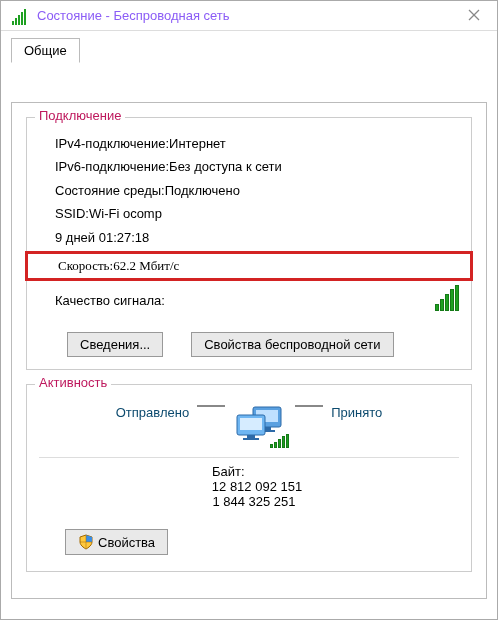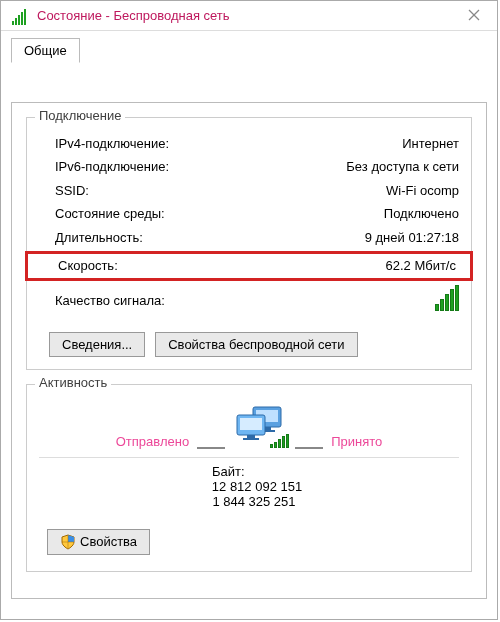--- a/index.html
+++ b/index.html
@@ -29,21 +29,21 @@
   .titlebar .icon-slot {
     width: 20px;
     height: 20px;
     margin-left: 8px;
     display: inline-flex;
     align-items: flex-end;
     justify-content: center;
   }
   .titlebar .title-text {
     margin-left: 8px;
-    color: #be185d;
+    color: #8b5cf6;
     font-size: 13px;
   }
   .close-btn {
     margin-left: auto;
     width: 46px;
     height: 100%;
     display: flex;
     align-items: center;
     justify-content: center;
     color: #888;
@@ -87,37 +87,37 @@
     border-radius: 0;
     padding: 14px 12px 12px 12px;
     margin-bottom: 14px;
   }
   .groupbox > .legend {
     position: absolute;
     top: -10px;
     left: 8px;
     background: #fff;
     padding: 0 4px;
-    color: #404040;
+    color: #be185d;
   }
 
   .kv-row {
     display: flex;
-    justify-content: space-between;
     align-items: center;
     padding: 2px 0 2px 16px;
     line-height: 1.5;
   }
   .kv-row .label { white-space: nowrap; }
   .kv-row .value { white-space: nowrap; text-align: right; }
 
   .speed-highlight {
     border: 3px solid #d32323;
     margin: 2px -14px 2px -14px;
     padding: 2px 14px 2px 30px;
+    font-family: Liberation Serif, serif;
   }
 
   .sigrow {
     display: flex;
     justify-content: space-between;
     align-items: center;
     padding: 2px 0 2px 16px;
     line-height: 1.5;
   }
 
@@ -135,44 +135,46 @@
     box-sizing: border-box;
   }
   .signal-small .signal-bars { height: 14px; }
   .signal-small .signal-bars span { width: 3px; }
 
   .signal-title .signal-bars { height: 16px; }
   .signal-title .signal-bars span { width: 2px; border: 1px solid #1ea021; }
 
   .btn {
     display: inline-flex;
+    align-items: center;
     gap: 4px;
     border: 1px solid #999;
     background: #e9e9e9;
     padding: 4px 12px;
     font-family: inherit;
     font-size: 13px;
     cursor: default;
     white-space: nowrap;
+    margin-left: 18px;
   }
 
   .btns-row {
     display: flex;
     gap: 10px;
     margin-top: 14px;
     margin-left: 10px;
   }
 
   .activity-row {
     display: flex;
-    align-items: flex-end;
+    align-items: flex-start;
     justify-content: center;
     gap: 8px;
     padding: 6px 0;
-    color: #ec4899;
+    color: #0c4a6e;
   }
   .activity-row .sep {
     width: 28px;
     height: 2px;
     background: #888;
   }
   .monitors {
     position: relative;
     width: 54px;
     height: 44px;
@@ -248,29 +250,28 @@
 
         <div class="kv-row">
           <span class="label">IPv4-подключение:</span>
           <span class="value">Интернет</span>
         </div>
         <div class="kv-row">
           <span class="label">IPv6-подключение:</span>
           <span class="value">Без доступа к сети</span>
         </div>
         <div class="kv-row">
+          <span class="label">Состояние среды:</span>
+          <span class="value">Подключено</span>
+        </div>
+        <div class="kv-row">
           <span class="label">SSID:</span>
           <span class="value">Wi-Fi ocomp</span>
         </div>
         <div class="kv-row">
-          <span class="label">Состояние среды:</span>
-          <span class="value">Подключено</span>
-        </div>
-        <div class="kv-row">
-          <span class="label">Длительность:</span>
           <span class="value">9 дней 01:27:18</span>
         </div>
 
         <div class="kv-row speed-highlight">
           <span class="label">Скорость:</span>
           <span class="value">62.2 Мбит/с</span>
         </div>
 
         <div class="sigrow">
           <span class="label">Качество сигнала:</span>

